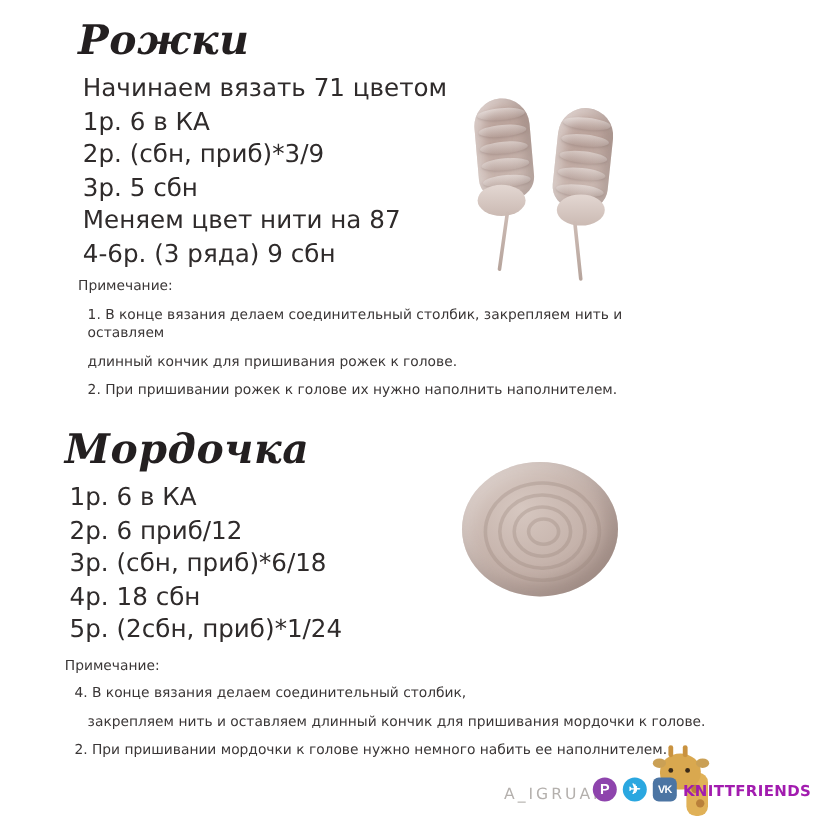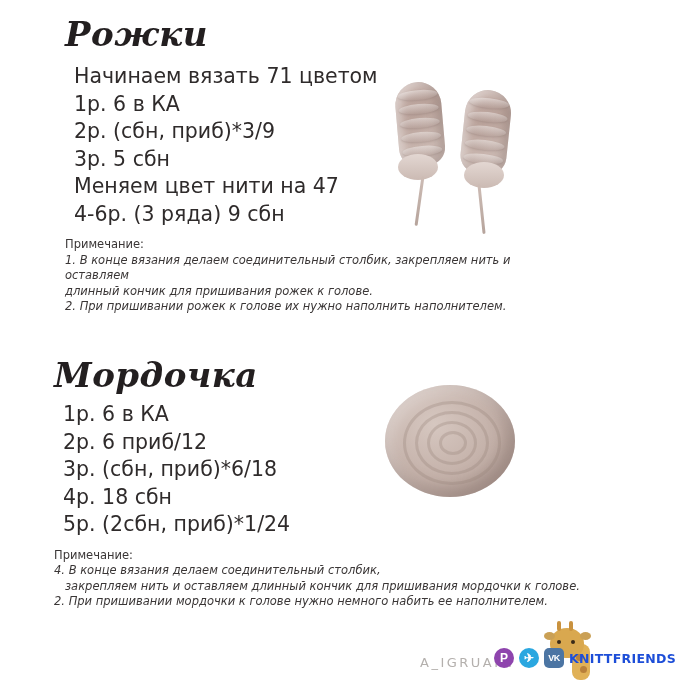--- a/index.html
+++ b/index.html
@@ -19,38 +19,38 @@
     font-family:"DejaVu Serif", serif;
     font-style:italic;
     font-weight:bold;
     font-size:34px;
     letter-spacing:0.5px;
     color:#231f20;
     margin:0 0 6px 0;
     white-space:nowrap;
   }
 
-  .lines{margin:9px;padding:0;list-style:none;}
+  .lines{margin:4px;padding:0;list-style:none;}
   .lines li{
     font-family:"DejaVu Sans", sans-serif;
     font-size:20.5px;
     line-height:27.5px;
     color:#2f2b2b;
     white-space:nowrap;
   }
 
   .note{
     margin-top:6px;
     font-family:"DejaVu Sans", sans-serif;
     font-size:11.5px;
     line-height:15.5px;
     color:#3a3636;
   }
   .note .note-title{display:block;}
-  .note p{margin:0;font-style:italic;}
+  .note p{margin:8px;}
   .note .indent{padding-left:11px;display:block;}
 
   
   .horns-img{
     position:absolute;
     left:375px;top:70px;width:180px;height:165px;
   }
   .horn{
     position:absolute;
     width:46px;height:84px;
@@ -103,21 +103,21 @@
   .badge-circ{
     width:20px;height:20px;border-radius:50%;
     display:flex;align-items:center;justify-content:center;
     color:#fff;font-size:12px;font-weight:bold;
   }
   .b-pink{background:#8e44ad;}
   .b-tg{background:#2aa7e0;}
   .b-vk{background:#4c75a3;border-radius:5px;font-size:9px;letter-spacing:-.5px;}
   .brand{
     font-family:"DejaVu Sans", sans-serif;
-    font-size:12.5px;font-weight:bold;color:#1d4ed8;letter-spacing:.3px;
+    font-size:12.5px;font-weight:bold;color:#a21caf;letter-spacing:.3px;
   }
 
   .giraffe{
     position:absolute;right:78px;top:618px;width:70px;height:62px;
   }
   .g-head{
     position:absolute;left:8px;top:10px;width:34px;height:30px;border-radius:50% 50% 45% 45%;
     background:#d9a84f;
   }
   .g-neck{
@@ -134,21 +134,21 @@
 
 <div class="page">
 
   <div class="section" style="left:65px;top:14px;width:340px;">
     <h1 class="title">Рожки</h1>
     <ul class="lines">
       <li>Начинаем вязать 71 цветом</li>
       <li>1р. 6 в КА</li>
       <li>2р. (сбн, приб)*3/9</li>
       <li>3р. 5 сбн</li>
-      <li>Меняем цвет нити на 47</li>
+      <li>Меняем цвет нити на 87</li>
       <li>4-6р. (3 ряда) 9 сбн</li>
     </ul>
     <div class="note" style="width:510px;">
       <span class="note-title">Примечание:</span>
       <p>1. В конце вязания делаем соединительный столбик, закрепляем нить и оставляем</p>
       <p>длинный кончик для пришивания рожек к голове.</p>
       <p>2. При пришивании рожек к голове их нужно наполнить наполнителем.</p>
     </div>
   </div>
 

